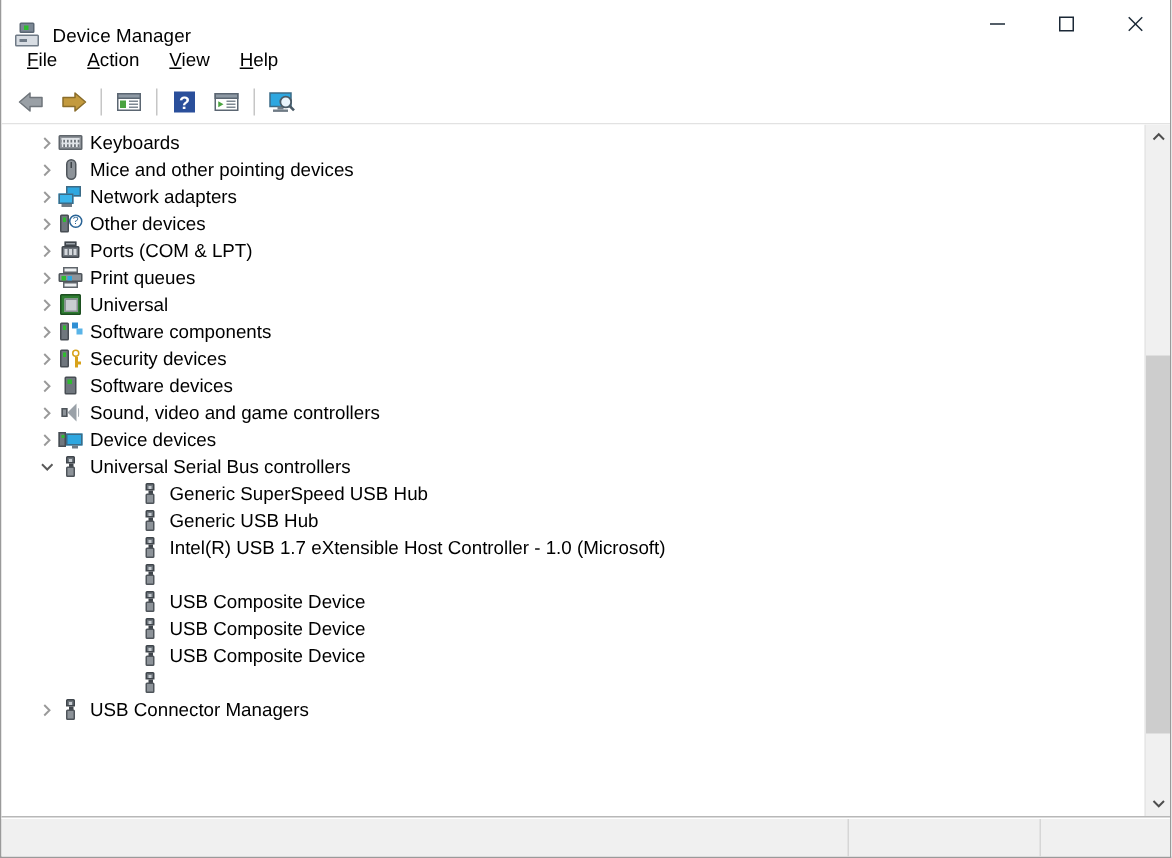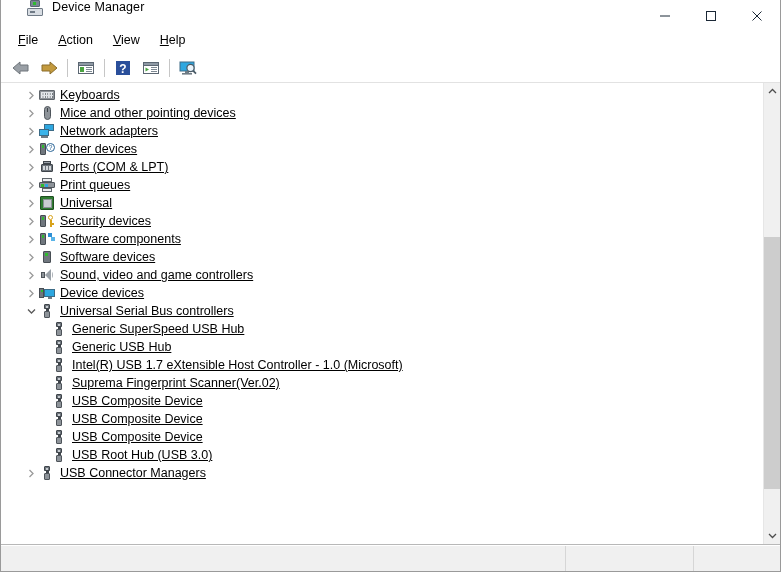--- a/index.html
+++ b/index.html
@@ -20,23 +20,22 @@
     display: flex;
     flex-direction: column;
   }
 
   
   #titlebar {
     height: 31px;
     min-height: 31px;
     background: #ffffff;
     display: flex;
-    align-items: flex-start;
-    position: relative;
-    margin-left: 17px;
+    align-items: flex-end;
+    position: relative;
   }
   #title-icon {
     width: 16px; height: 16px;
     margin-left: 9px; margin-right: 9px;
     position: relative;
     flex: 0 0 auto;
   }
   
   #title-icon .dm-top {
     position: absolute; left: 3px; top: 0px;
@@ -150,24 +149,23 @@
   .row-icon {
     width: 16px; height: 16px;
     position: relative;
     flex: 0 0 16px;
     margin-right: 5px;
   }
   .row-label {
     font-size: 12.5px;
     color: #000000;
     line-height: 16px;
-    text-decoration: underline;
   }
   .lvl0 { padding-left: 22px; }
-  .lvl1 { padding-left: 34px; }
+  .lvl1 { padding-left: 75px; }
 
   
   .ic { position: absolute; }
 
   
   .kb-body { left:0; top:3px; width:16px; height:10px; background:#8d9298; border:1px solid #5f656b; border-radius:1px; }
   .kb-keys { left:2px; top:5px; width:12px; height:6px;
     background:
       linear-gradient(to right,#e9ecef 0 1.2px,transparent 1.2px 2.4px) repeat-x,
       #6e747a;
@@ -492,49 +490,49 @@
           </div>
           <span class="row-label">Universal</span>
         </div>
         <div class="row lvl0">
           <div class="chev">
             <svg width="9" height="9" viewBox="0 0 9 9">
               <path d="M2.5 1 L6 4.5 L2.5 8" fill="none" stroke="#9a9a9a" stroke-width="1.3"></path>
             </svg>
           </div>
           <div class="row-icon">
+            <div class="ic sc-tower"></div>
+            <div class="ic sc-led"></div>
+            <div class="ic sc-b1"></div>
+            <div class="ic sc-b2"></div>
+          </div>
+          <span class="row-label">Software components</span>
+        </div>
+        <div class="row lvl0">
+          <div class="chev">
+            <svg width="9" height="9" viewBox="0 0 9 9">
+              <path d="M2.5 1 L6 4.5 L2.5 8" fill="none" stroke="#9a9a9a" stroke-width="1.3"></path>
+            </svg>
+          </div>
+          <div class="row-icon">
             <div class="ic sd-tower"></div>
             <div class="ic sd-led"></div>
             <div class="ic sd-key"></div>
             <div class="ic sd-shaft"></div>
             <div class="ic sd-tooth"></div>
           </div>
           <span class="row-label">Security devices</span>
         </div>
         <div class="row lvl0">
           <div class="chev">
             <svg width="9" height="9" viewBox="0 0 9 9">
               <path d="M2.5 1 L6 4.5 L2.5 8" fill="none" stroke="#9a9a9a" stroke-width="1.3"></path>
             </svg>
           </div>
           <div class="row-icon">
-            <div class="ic sc-tower"></div>
-            <div class="ic sc-led"></div>
-            <div class="ic sc-b1"></div>
-            <div class="ic sc-b2"></div>
-          </div>
-          <span class="row-label">Software components</span>
-        </div>
-        <div class="row lvl0">
-          <div class="chev">
-            <svg width="9" height="9" viewBox="0 0 9 9">
-              <path d="M2.5 1 L6 4.5 L2.5 8" fill="none" stroke="#9a9a9a" stroke-width="1.3"></path>
-            </svg>
-          </div>
-          <div class="row-icon">
             <div class="ic sw-tower"></div>
             <div class="ic sw-led"></div>
           </div>
           <span class="row-label">Software devices</span>
         </div>
         <div class="row lvl0">
           <div class="chev">
             <svg width="9" height="9" viewBox="0 0 9 9">
               <path d="M2.5 1 L6 4.5 L2.5 8" fill="none" stroke="#9a9a9a" stroke-width="1.3"></path>
             </svg>
@@ -605,21 +603,20 @@
           <span class="row-label">Intel(R) USB 1.7 eXtensible Host Controller - 1.0 (Microsoft)</span>
         </div>
         <div class="row lvl1">
           <div class="chev"></div>
           <div class="row-icon">
             <div class="ic usb-head"></div>
             <div class="ic usb-neck"></div>
             <div class="ic usb-body"></div>
             <div class="ic usb-dot"></div>
           </div>
-          <span class="row-label">Suprema Fingerprint Scanner(Ver.02)</span>
         </div>
         <div class="row lvl1">
           <div class="chev"></div>
           <div class="row-icon">
             <div class="ic usb-head"></div>
             <div class="ic usb-neck"></div>
             <div class="ic usb-body"></div>
             <div class="ic usb-dot"></div>
           </div>
           <span class="row-label">USB Composite Device</span>
@@ -645,21 +642,20 @@
           <span class="row-label">USB Composite Device</span>
         </div>
         <div class="row lvl1">
           <div class="chev"></div>
           <div class="row-icon">
             <div class="ic usb-head"></div>
             <div class="ic usb-neck"></div>
             <div class="ic usb-body"></div>
             <div class="ic usb-dot"></div>
           </div>
-          <span class="row-label">USB Root Hub (USB 3.0)</span>
         </div>
         <div class="row lvl0">
           <div class="chev">
             <svg width="9" height="9" viewBox="0 0 9 9">
               <path d="M2.5 1 L6 4.5 L2.5 8" fill="none" stroke="#9a9a9a" stroke-width="1.3"></path>
             </svg>
           </div>
           <div class="row-icon">
             <div class="ic usb-head"></div>
             <div class="ic usb-neck"></div>

